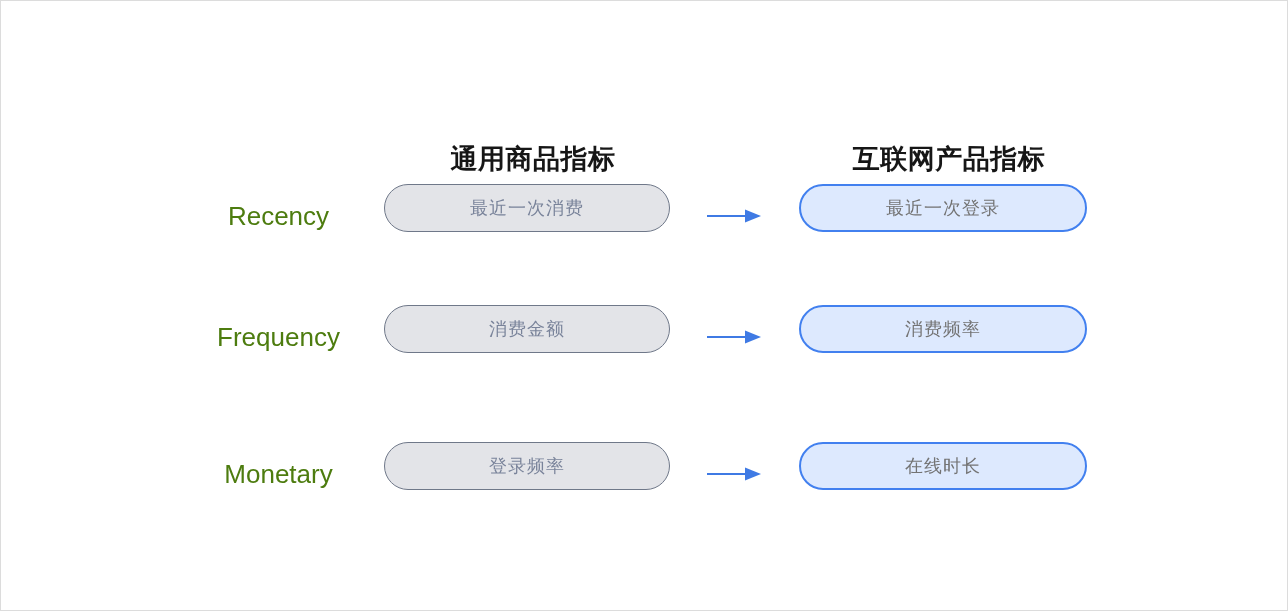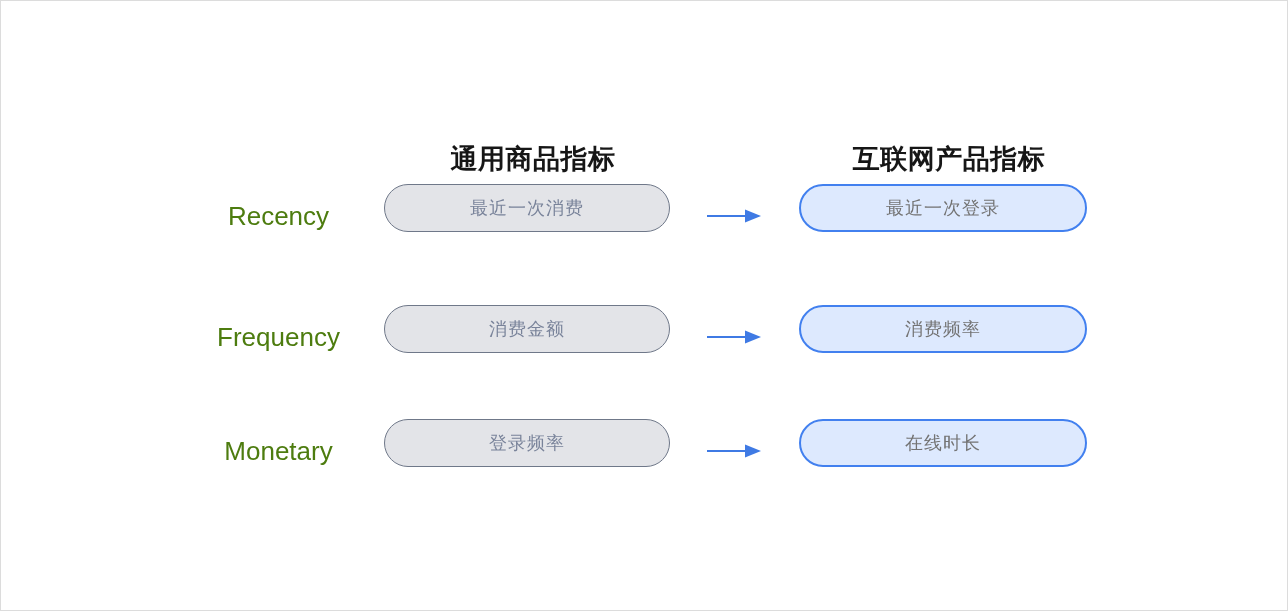--- a/index.html
+++ b/index.html
@@ -44,21 +44,21 @@
 
   
   .row {
     position: absolute;
     left: 0;
     width: 100%;
     height: 64px;
   }
   .row.r0 { top: 183px; }
   .row.r1 { top: 304px; }
-  .row.r2 { top: 418px; }
+  .row.r2 { top: 441px; }
 
   .row-label {
     position: absolute;
     left: 185px;
     top: 0;
     width: 185px;
     height: 64px;
     display: flex;
     align-items: center;
     justify-content: center;

